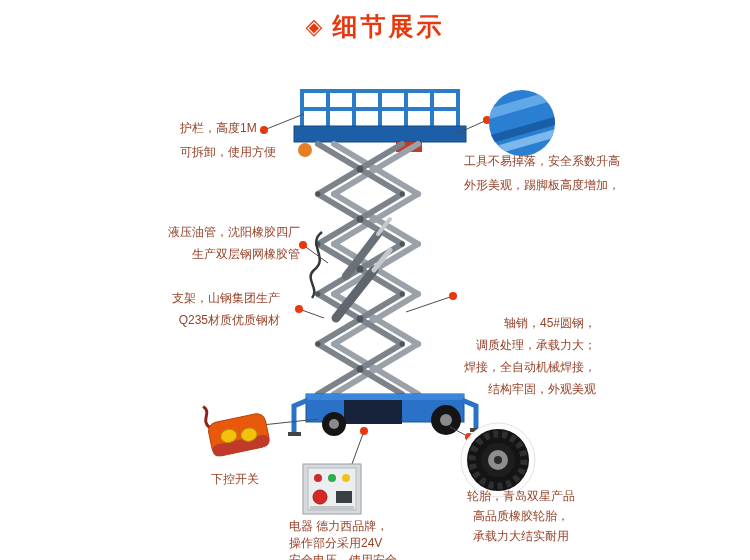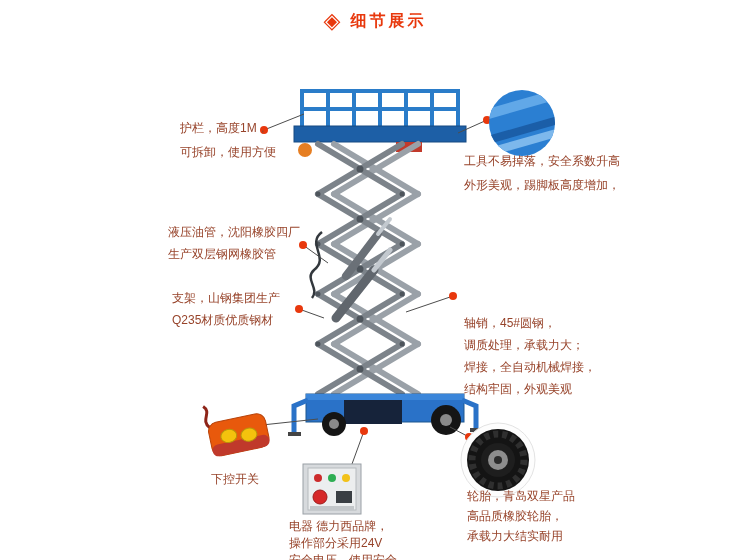--- a/index.html
+++ b/index.html
@@ -1,26 +1,26 @@
 <!DOCTYPE html>
 <html><head>
 <meta charset="utf-8">
 <style>
   * { margin:0; padding:0; box-sizing:border-box; }
   html,body { background:#ffffff; }
   body { font-family:"Liberation Sans", sans-serif; }
   .stage { position:relative; width:750px; height:560px; background:#fff; overflow:hidden; margin:0 auto; }
   .title-row { position:absolute; top:10px; left:0; width:100%; display:flex; justify-content:center; align-items:center; gap:10px; color:#e8380d; }
   .diamond { font-size:22px; line-height:1; }
-  .title-text { font-size:16px; font-weight:bold; letter-spacing:3px; }
+  .title-text { font-size:25px; font-weight:bold; letter-spacing:3px; }
   svg.art { position:absolute; left:0; top:0; }
   .callout { position:absolute; color:#97432a; font-size:12px; line-height:23px; white-space:nowrap; z-index:3; }
   .callout.lh24 { line-height:24px; }
-  .callout.lh22 { line-height:22px; }
-  .callout.lh20 { line-height:20px; }
+  .callout.lh22 { line-height:22px;text-align:right; }
+  .callout.lh20 { line-height:20px;text-align:center; }
   .callout.lh17 { line-height:17px; }
 </style>
 </head>
 <body>
 
 <div class="stage">
 
   <div class="title-row">
     <span class="diamond">◈</span>
     <span class="title-text">细节展示</span>

